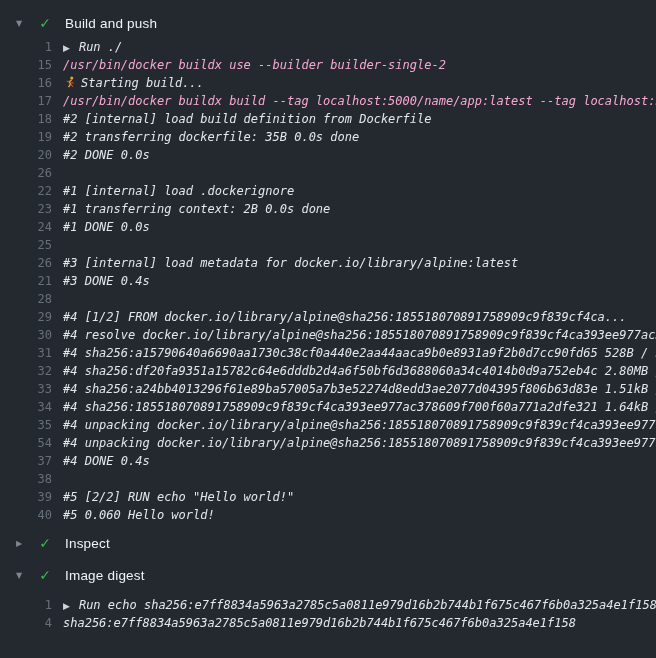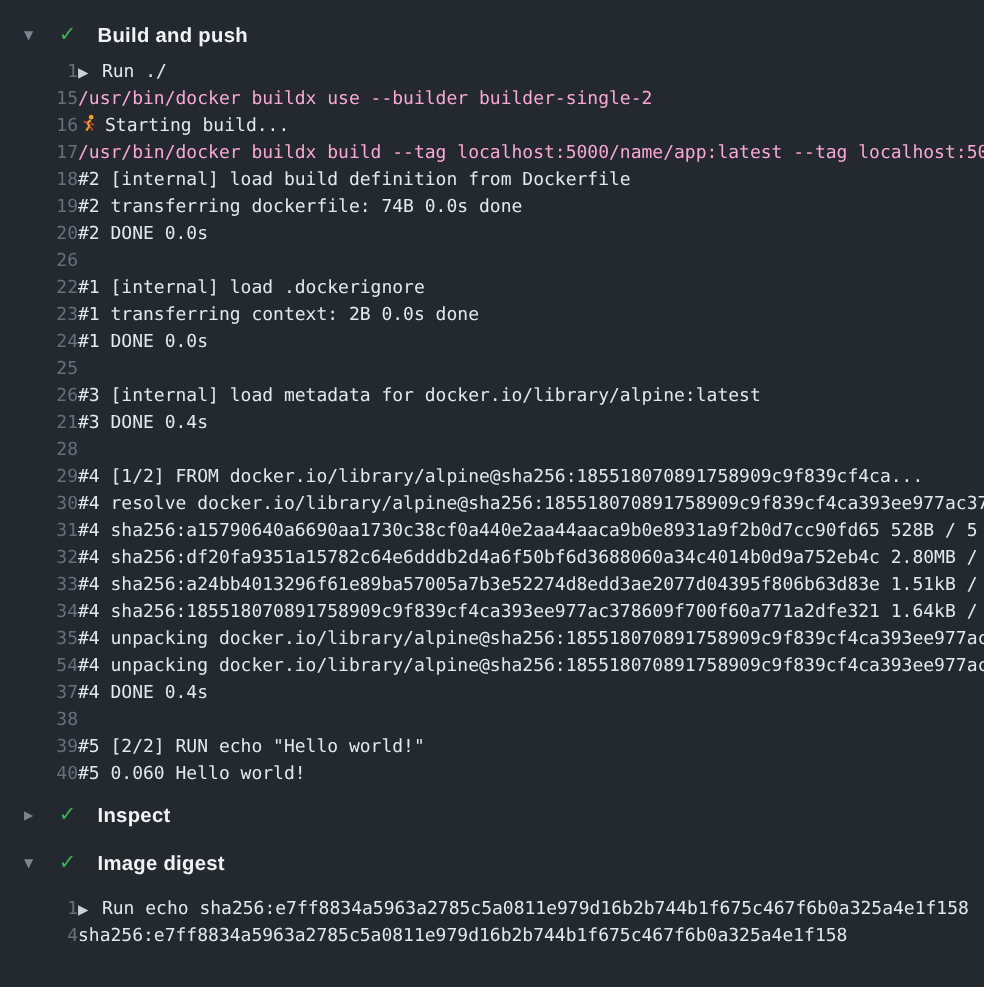--- a/index.html
+++ b/index.html
@@ -18,34 +18,34 @@
     width:10px; text-align:center; font-size:8px; color:#7d8590;
     margin-right:14px; flex:none; font-family:"DejaVu Sans",sans-serif;
   }
   .check {
     width:14px; text-align:center; color:#3cb454; font-weight:bold;
     font-size:14px; margin-right:13px; flex:none;
     font-family:"DejaVu Sans",sans-serif;
   }
   .title {
     color:#f0f3f6; font-family:"Liberation Sans","DejaVu Sans",sans-serif;
-    font-size:13.5px; font-weight:700; letter-spacing:.2px;
+    font-size:13.5px; font-weight:400; letter-spacing:.2px;
   }
 
   .log-block { margin-bottom:4px; }
   .gap-small { height:2px; }
   .gap-mid { height:6px; }
 
   .row { display:flex; height:18px; line-height:18px; font-size:12px; }
   .num {
     width:52px; flex:none; text-align:right; color:#66707b; cursor:pointer;
     user-select:none;
   }
   .text {
-    white-space:pre; overflow:hidden; color:#e3e8ed;
+    margin-left:11px; white-space:pre; overflow:hidden; color:#e3e8ed;font-style:italic;
   }
   .text.command { color:#f9a8d4; }
   .arrow {
     color:#ccd3da; font-size:9px; margin-right:9px; display:inline-block;
     font-family:"DejaVu Sans",sans-serif;
   }
   .icon-wrap { display:inline-block; width:15px; margin-right:3px; }
   .icon-wrap svg { vertical-align:-2px; }
 </style>
 </head>
@@ -79,21 +79,21 @@
         <div class="row">
           <span class="num">17</span>
           <span class="text command">/usr/bin/docker buildx build --tag localhost:5000/name/app:latest --tag localhost:5000</span>
         </div>
         <div class="row">
           <span class="num">18</span>
           <span class="text">#2 [internal] load build definition from Dockerfile</span>
         </div>
         <div class="row">
           <span class="num">19</span>
-          <span class="text">#2 transferring dockerfile: 74B 0.0s done</span>
+          <span class="text">#2 transferring dockerfile: 35B 0.0s done</span>
         </div>
         <div class="row">
           <span class="num">20</span>
           <span class="text">#2 DONE 0.0s</span>
         </div>
         <div class="row">
           <span class="num">26</span>
           <span class="text"></span>
         </div>
         <div class="row">

